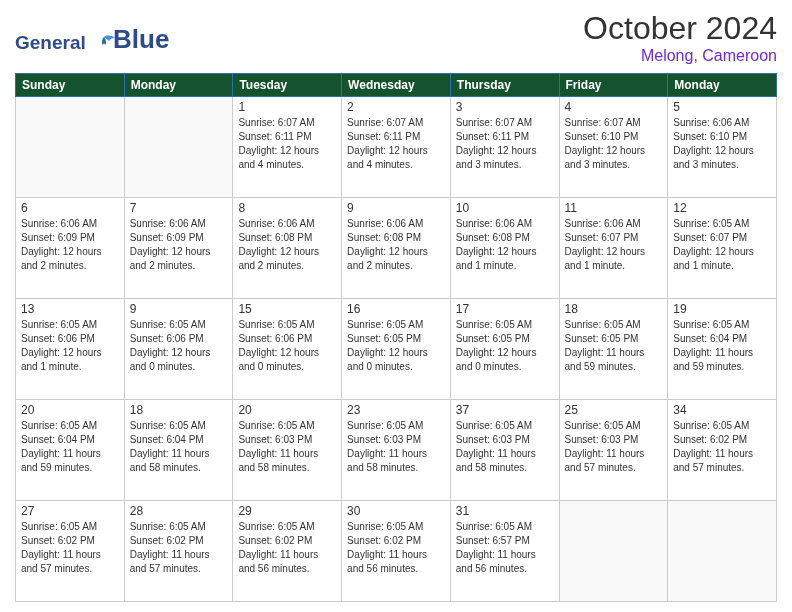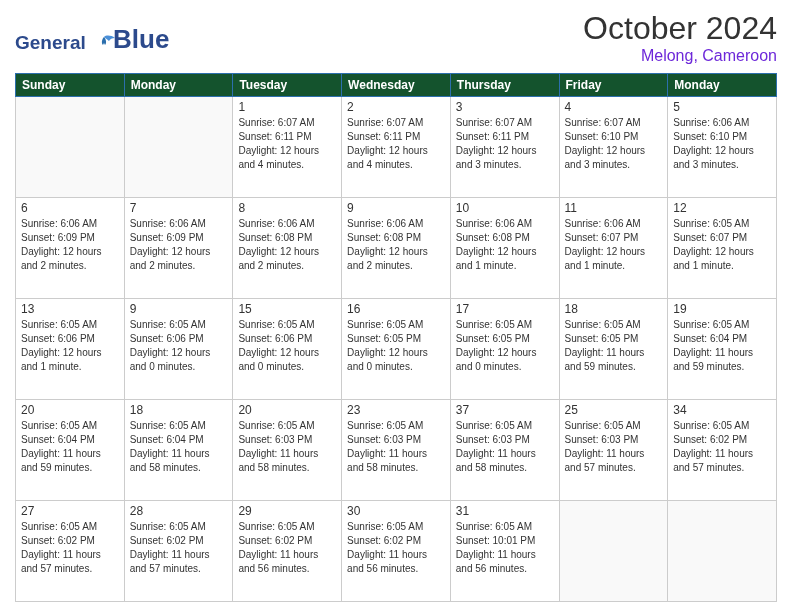--- a/index.html
+++ b/index.html
@@ -362,21 +362,21 @@
             <div class="day-info">
               <div>Sunrise: 6:05 AM</div>
               <div>Sunset: 6:02 PM</div>
               <div>Daylight: 11 hours and 56 minutes.</div>
             </div>
           </td>
           <td>
             <div class="day-number">31</div>
             <div class="day-info">
               <div>Sunrise: 6:05 AM</div>
-              <div>Sunset: 10:01 PM</div>
+              <div>Sunset: 6:57 PM</div>
               <div>Daylight: 11 hours and 56 minutes.</div>
             </div>
           </td>
           <td class="empty-cell"></td>
           <td class="empty-cell"></td>
         </tr>
       </tbody>
   </table>
 </div>
 

